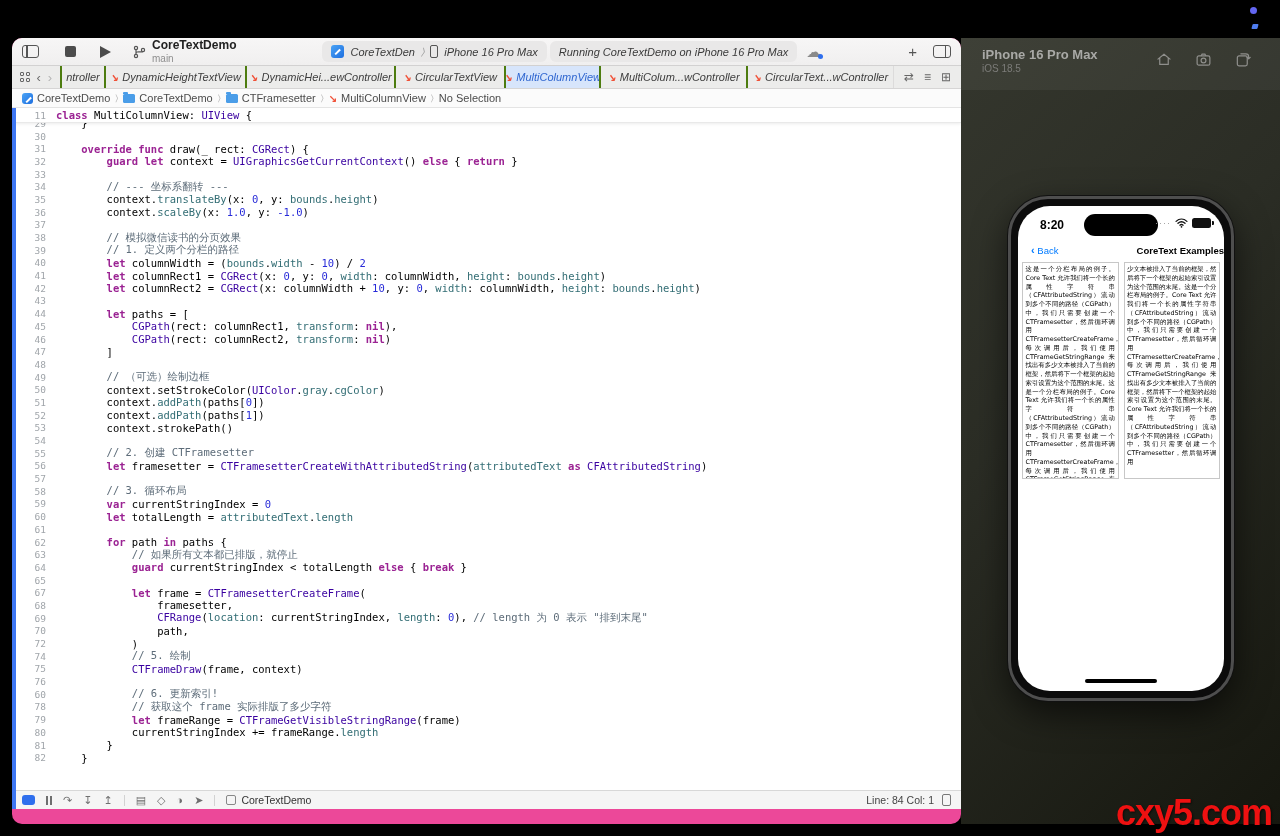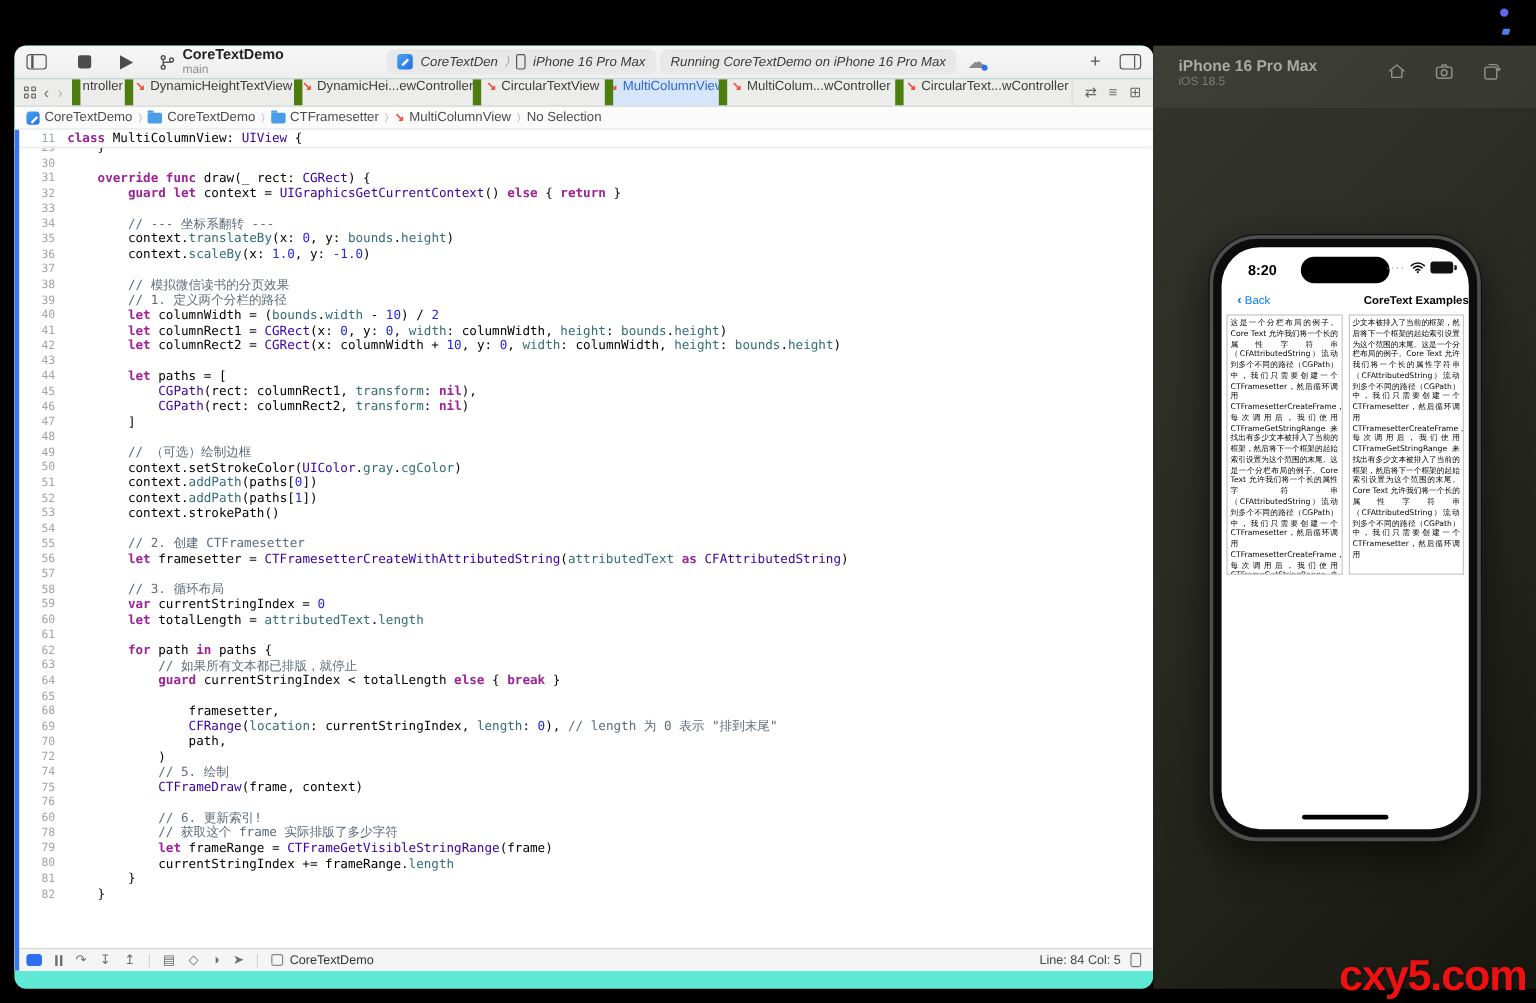--- a/index.html
+++ b/index.html
@@ -2,21 +2,21 @@
 <html><head>
 <meta charset="utf-8">
 <style>
   * { margin:0; padding:0; box-sizing:border-box; }
   html,body { width:1280px; height:836px; background:#000; overflow:hidden;
               font-family:"Liberation Sans", sans-serif; }
   .stage { position:absolute; inset:0; }
 
   
   .xcode { position:absolute; left:12px; top:38px; width:949px; height:786px;
-           background:#5eead4; border-radius:10px; overflow:hidden;
+           background:#ec4899; border-radius:10px; overflow:hidden;
            box-shadow:0 14px 40px rgba(0,0,0,.55); }
 
   .xc-toolbar { height:28px; display:flex; align-items:center;
                 background:linear-gradient(#f7f6f6,#f0efef);
                 border-bottom:1px solid #d2d1d1; padding:0 10px; gap:8px; }
   .tb-icon { color:#515151; font-size:13px; line-height:1; display:inline-flex;
              align-items:center; justify-content:center; }
   .sidebar-glyph { width:17px; height:13px; border:1.5px solid #555; border-radius:3px; position:relative; }
   .sidebar-glyph::before { content:""; position:absolute; left:3px; top:0; bottom:0; width:1.5px; background:#555; }
   .stop-glyph { width:11px; height:11px; background:#4c4c4c; border-radius:2px; margin-left:18px; }
@@ -44,23 +44,23 @@
   .editorpane-glyph::before { content:""; position:absolute; right:4px; top:0; bottom:0; width:1.5px; background:#555; }
 
   
   .xc-tabs { height:23px; display:flex; align-items:stretch; background:#ececeb;
              border-bottom:1px solid #d6d5d5; font-size:11px; color:#3d3d3d; }
   .tabs-left { display:flex; align-items:center; gap:7px; padding:0 8px; }
   .grid-glyph { display:grid; grid-template-columns:4px 4px; grid-gap:1.5px; }
   .grid-glyph i { width:4px; height:4px; border:1px solid #666; border-radius:1px; }
   .nav-chev { color:#6e6e6e; font-size:13px; }
   .nav-chev.dim { color:#b5b5b5; }
-  .tab { display:flex; align-items:flex-start; justify-content:center; gap:4px;
-         border-left:7px solid #4d7c0f; padding:0 6px; overflow:hidden; white-space:nowrap;
-         flex-shrink:1; }
+  .tab { display:flex; align-items:center; justify-content:center; gap:4px;
+         border-left:2px solid #4d7c0f; padding:0 6px; overflow:hidden; white-space:nowrap;
+         flex-shrink:1;font-style:italic; }
   .tab.selected { background:#d7e5fb; color:#2f66d0; }
   .swift-ic { color:#f05138; font-size:10px; font-weight:bold; }
   .tab.selected .swift-ic { color:#f05138; }
   .tabs-right { margin-left:auto; display:flex; align-items:center; gap:10px; padding:0 10px;
                 border-left:1px solid #dcdbdb; color:#666; font-size:12px; }
 
   
   .xc-crumb { height:19px; display:flex; align-items:center; gap:5px; padding:0 10px;
               background:#fbfbfb; border-bottom:1px solid #e4e4e4; font-size:11px; color:#4c4c4c; }
   .crumb-item { display:flex; align-items:center; gap:4px; }
@@ -411,20 +411,24 @@
           </div>
           <div class="code-row">
             <span class="gutter">64</span>
             <span class="src"><span class="sy-p">            </span><span class="sy-k">guard</span><span class="sy-p"> currentStringIndex &lt; totalLength </span><span class="sy-k">else</span><span class="sy-p"> { </span><span class="sy-k">break</span><span class="sy-p"> }</span></span>
           </div>
           <div class="code-row">
             <span class="gutter">65</span>
             <span class="src"></span>
           </div>
           <div class="code-row">
+            <span class="gutter">67</span>
+            <span class="src"><span class="sy-p">            </span><span class="sy-k">let</span><span class="sy-p"> frame = </span><span class="sy-t">CTFramesetterCreateFrame</span><span class="sy-p">(</span></span>
+          </div>
+          <div class="code-row">
             <span class="gutter">68</span>
             <span class="src"><span class="sy-p">                framesetter,</span></span>
           </div>
           <div class="code-row">
             <span class="gutter">69</span>
             <span class="src"><span class="sy-p">                </span><span class="sy-t">CFRange</span><span class="sy-p">(</span><span class="sy-f">location</span><span class="sy-p">: currentStringIndex, </span><span class="sy-f">length</span><span class="sy-p">: </span><span class="sy-n">0</span><span class="sy-p">), </span><span class="sy-c">// length 为 0 表示 "排到末尾"</span></span>
           </div>
           <div class="code-row">
             <span class="gutter">70</span>
             <span class="src"><span class="sy-p">                path,</span></span>
@@ -483,21 +487,21 @@
         <span class="dbg-ic">▤</span>
         <span class="dbg-ic">◇</span>
         <span class="dbg-ic">◑</span>
         <span class="dbg-ic">➤</span>
         <span class="dbg-sep"></span>
         <span class="dbg-app">
           <span class="dbg-appicon"></span>
           <span>CoreTextDemo</span>
         </span>
         <span class="dbg-right">
-          <span>Line: 84  Col: 5</span>
+          <span>Line: 84  Col: 1</span>
           <span class="device-glyph"></span>
         </span>
       </div>
     </div>
   </div>
 
   <div class="sim">
     <div class="sim-topband"></div>
     <div class="sim-title-wrap">
       <div class="sim-title">iPhone 16 Pro Max</div>

